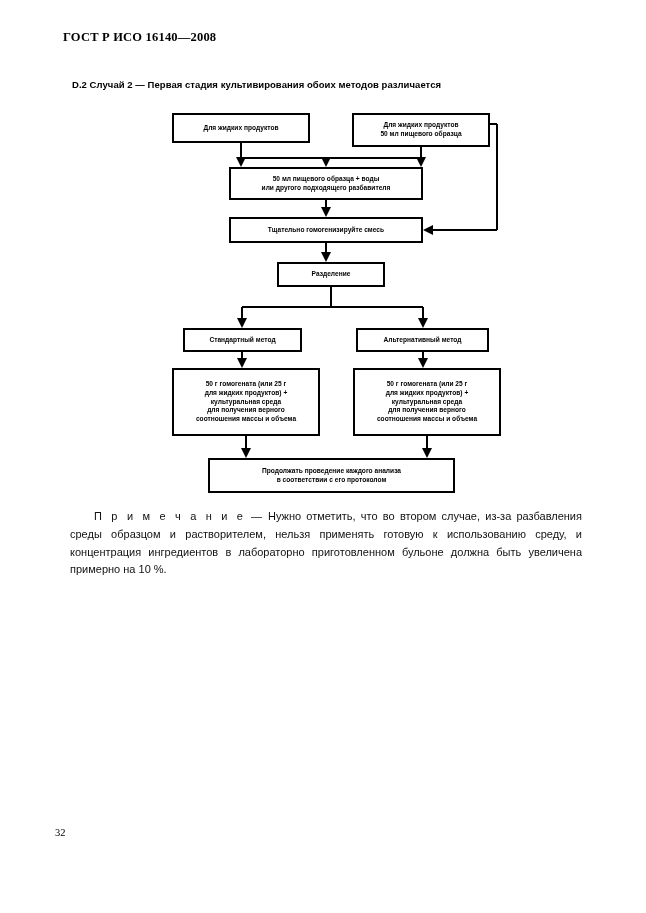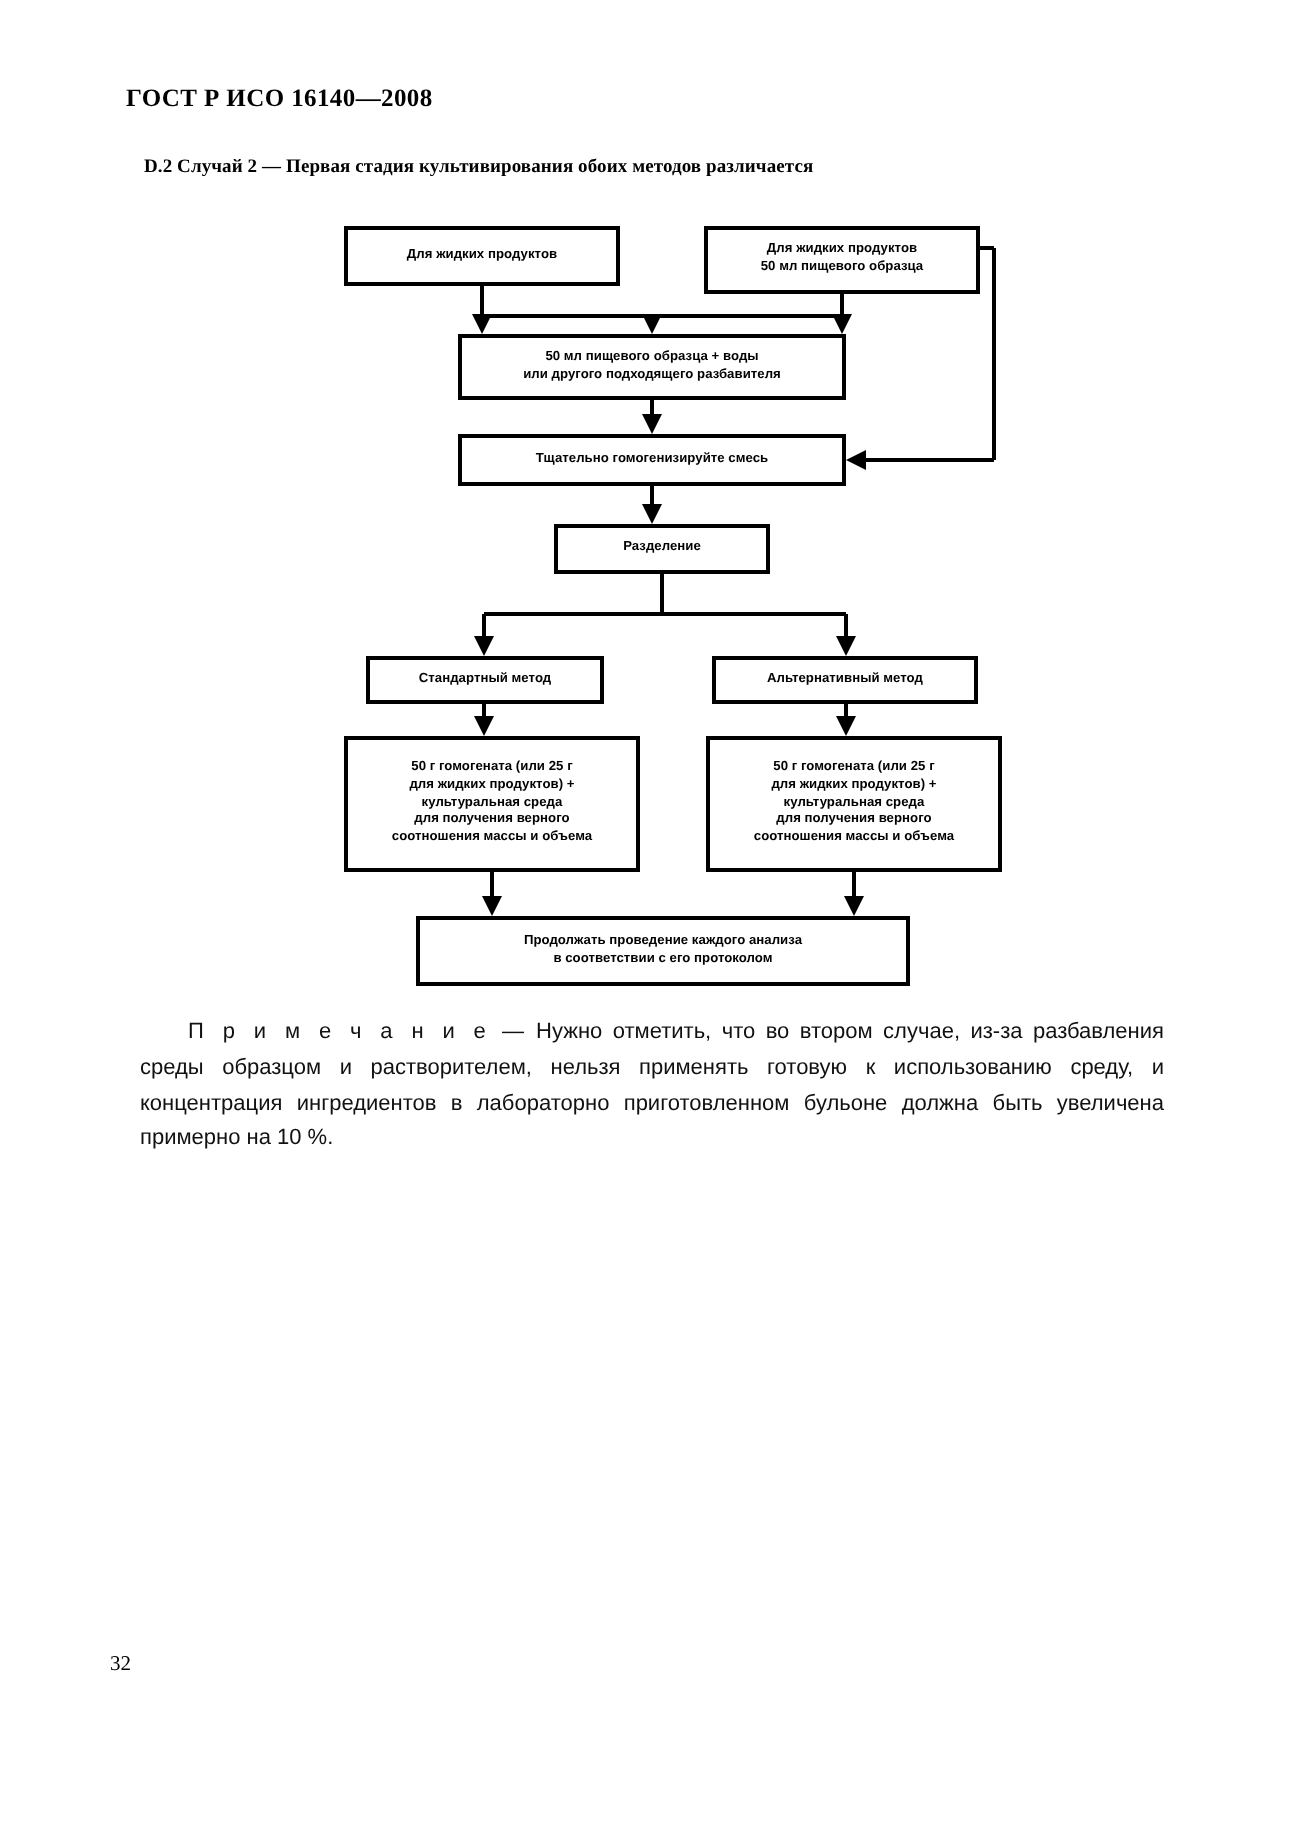--- a/index.html
+++ b/index.html
@@ -13,33 +13,33 @@
     position: relative;
     font-family: "Liberation Serif", serif;
     color: #000000;
     overflow: hidden;
   }
 
   
   .page-header {
     position: absolute;
     left: 63px;
-    top: 42px;
+    top: 30px;
     font-family: "Liberation Serif", serif;
     font-weight: bold;
     font-size: 12.5px;
     letter-spacing: 0.2px;
     white-space: nowrap;
   }
 
   .section-title {
     position: absolute;
     left: 72px;
     top: 79px;
-    font-family: Liberation Serif, serif;
+    font-family: Liberation Sans, sans-serif;
     font-weight: bold;
     font-size: 9.5px;
     letter-spacing: 0.05px;
     white-space: nowrap;
   }
 
   
   .flowchart {
     position: absolute;
     left: 0px;

